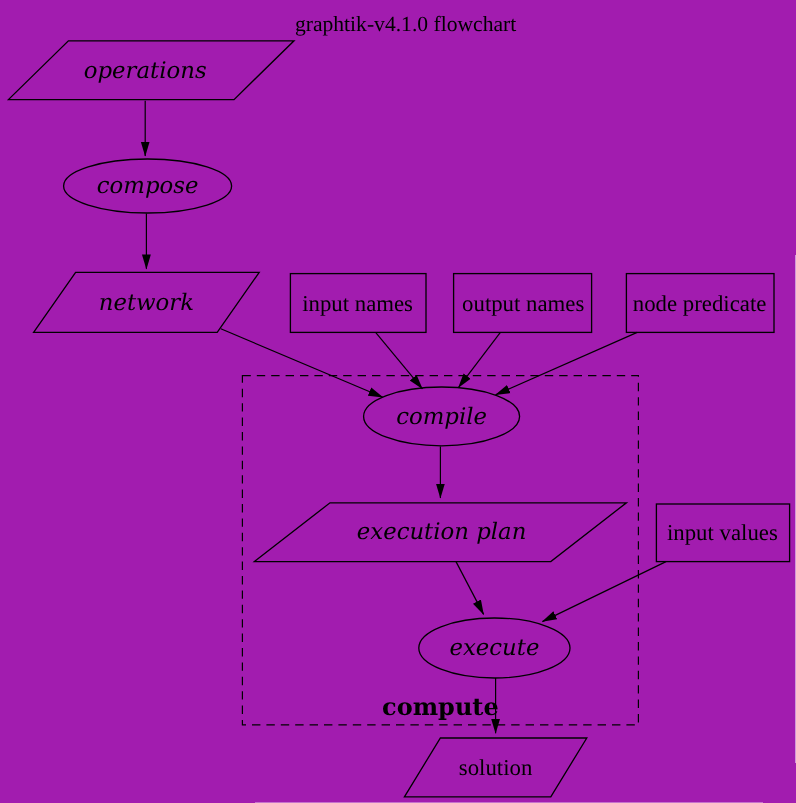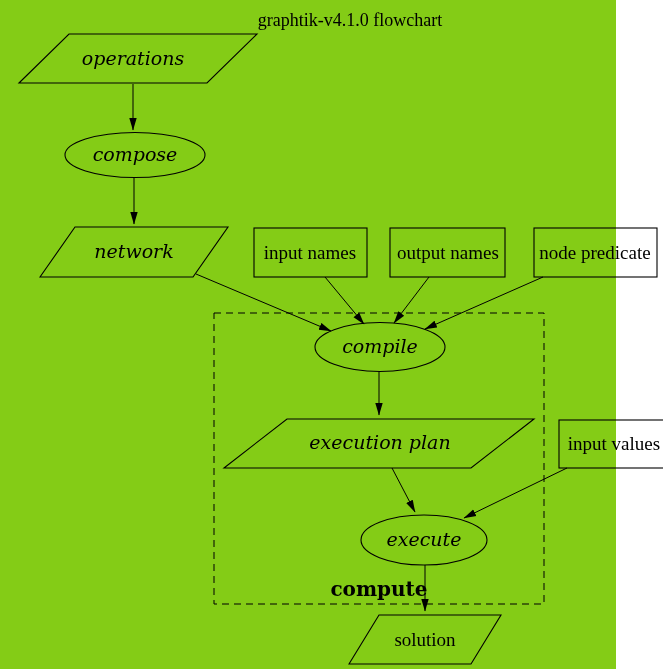--- a/index.html
+++ b/index.html
@@ -1,25 +1,24 @@
 <!DOCTYPE html>
 <html><head>
 <meta charset="utf-8">
 <style>
   html, body {
     margin: 0;
     padding: 0;
     background: #ffffff;
   }
   .canvas-wrap {
-    width: 604px;
+    width: 663px;
     height: 669px;
-    background: #84cc16;
+    background: #a21caf;
     position: relative;
-    padding-left: 12px;
   }
   svg { display: block; }
   .shape {
     fill: none;
     stroke: #000000;
     stroke-width: 1.1;
   }
   .edge {
     fill: none;
     stroke: #000000;

